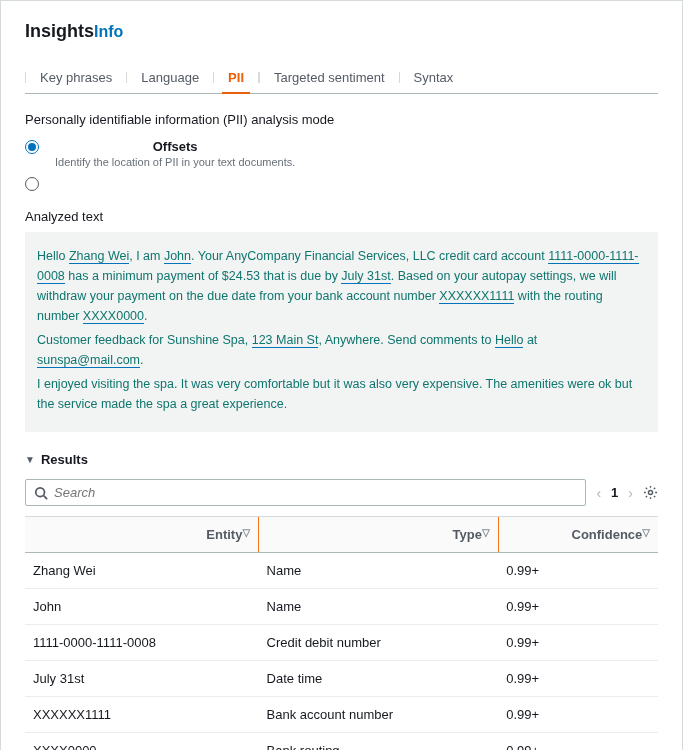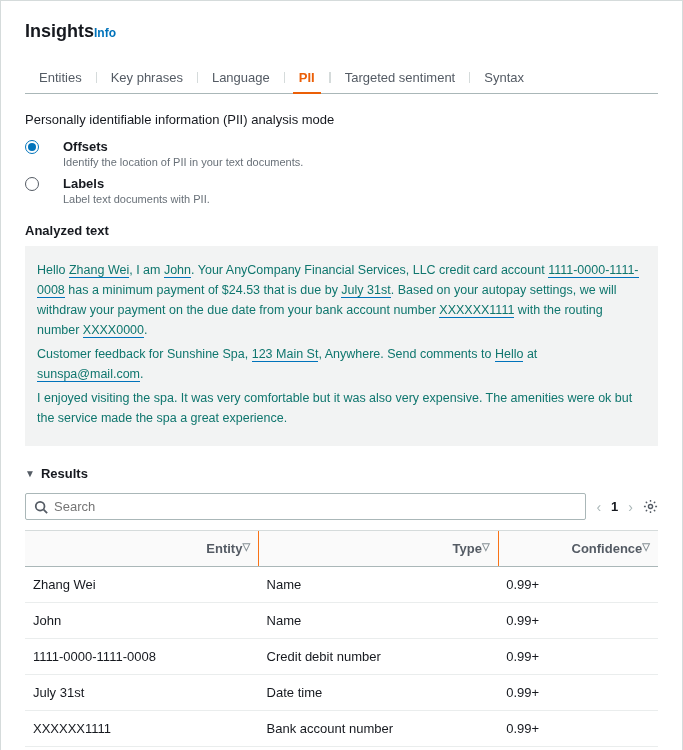--- a/index.html
+++ b/index.html
@@ -1,42 +1,42 @@
 <!DOCTYPE html>
 <html><head>
 <meta charset="utf-8">
 <style>
 * { box-sizing: border-box; margin: 0; padding: 0; }
 body { font-family: "Amazon Ember", "Helvetica Neue", Arial, sans-serif; font-size: 13px; color: #16191f; background: #fff; }
 .container { width: 683px; border: 1px solid #d5dbdb; padding: 20px 24px; }
 .header { display: flex; align-items: baseline; margin-bottom: 20px; }
 .header h2 { font-size: 18px; font-weight: 700; }
-.header a { color: #0073bb; font-size: 12px; font-weight: 700; text-decoration: none; }
+.header a { color: #0073bb; font-size: 16px; font-weight: 700; text-decoration: none; }
 .tabs { display: flex; border-bottom: 1px solid #aab7b8; margin-bottom: 18px; }
 .tab { padding: 8px 14px; font-size: 13px; color: #545b64; cursor: pointer; position: relative; }
 .tab.active { color: #eb5f07; font-weight: 700; }
 .tab.active::after { content: ""; position: absolute; left: 8px; right: 8px; bottom: -1px; height: 2px; background: #eb5f07; }
 .tab-sep { width: 1px; background: #d5dbdb; margin: 10px 0; }
 .section-label { font-size: 13px; margin-bottom: 12px; color: #16191f; }
 .radio-group { margin-bottom: 18px; }
-.radio-row { display: flex; align-items: flex-start; gap: 24px; margin-bottom: 8px; }
+.radio-row { display: flex; align-items: flex-start; gap: 16px; margin-bottom: 8px; text-align: center; }
 .radio { width: 14px; height: 14px; border: 1px solid #545b64; border-radius: 50%; display: inline-flex; align-items: center; justify-content: center; flex-shrink: 0; margin-top: 1px; cursor: pointer; }
 .radio.selected { border-color: #0073bb; }
 .radio.selected::after { content: ""; width: 8px; height: 8px; background: #0073bb; border-radius: 50%; }
 .radio-label { font-size: 13px; font-weight: 700; }
 .radio-desc { font-size: 11px; color: #687078; margin-top: 2px; }
-.bold-label { font-weight: 700; font-size: 13px; margin-bottom: 8px; }
+.bold-label { font-weight: 400; font-size: 13px; margin-bottom: 8px; }
 .analyzed-box { background: #f2f3f3; padding: 14px 12px; font-size: 12.5px; line-height: 1.6; color: #0f766e; margin-bottom: 20px; }
 .analyzed-box p { margin-bottom: 4px; }
 .pii { border-bottom: 1px solid #0073bb; }
 .expander { display: flex; align-items: center; gap: 6px; font-weight: 700; font-size: 13px; margin-bottom: 12px; cursor: pointer; }
 .tri { font-size: 10px; color: #545b64; }
 .search-row { display: flex; align-items: center; gap: 10px; margin-bottom: 10px; }
 .search-box { flex: 1; display: flex; align-items: center; border: 1px solid #aab7b8; border-radius: 2px; padding: 5px 8px; gap: 6px; }
-.search-box input { border: none; outline: none; flex: 1; font-size: 13px; color: #687078; background: transparent; }
+.search-box input { border: none; outline: none; flex: 1; font-size: 13px; font-style: italic; color: #687078; background: transparent; }
 .search-icon { width: 14px; height: 14px; stroke: #545b64; fill: none; stroke-width: 2; }
 .pager { display: flex; align-items: center; gap: 10px; }
 .pager .nav { color: #aab7b8; cursor: pointer; font-size: 14px; }
 .pager .num { font-weight: 700; font-size: 13px; }
 .gear { width: 15px; height: 15px; stroke: #545b64; fill: none; stroke-width: 1.5; cursor: pointer; }
 table { width: 100%; border-collapse: collapse; }
 thead th { text-align: right; font-weight: 700; font-size: 13px; padding: 10px 8px; border-top: 1px solid #d5dbdb; border-bottom: 1px solid #aab7b8; color: #545b64; background: #fafafa; }
 thead th .sort { float: right; color: #879196; font-size: 10px; }
 tbody td { padding: 10px 8px; border-bottom: 1px solid #eaeded; font-size: 13px; }
 .col-sep { border-left: 1px solid #f97316; }
@@ -45,21 +45,20 @@
 <body>
 
 <div class="container">
 
   <div class="header">
     <h2>Insights</h2>
     <a href="#">Info</a>
   </div>
 
   <div class="tabs">
-    <div class="tab">Entities</div>
     <div class="tab-sep"></div>
     <div class="tab">Key phrases</div>
     <div class="tab-sep"></div>
     <div class="tab">Language</div>
     <div class="tab-sep"></div>
     <div class="tab active">PII</div>
     <div class="tab-sep"></div>
     <div class="tab-sep"></div>
     <div class="tab">Targeted sentiment</div>
     <div class="tab-sep"></div>
@@ -71,24 +70,20 @@
   <div class="radio-group">
     <div class="radio-row">
       <span class="radio selected"></span>
       <div>
         <div class="radio-label">Offsets</div>
         <div class="radio-desc">Identify the location of PII in your text documents.</div>
       </div>
     </div>
     <div class="radio-row">
       <span class="radio"></span>
-      <div>
-        <div class="radio-label">Labels</div>
-        <div class="radio-desc">Label text documents with PII.</div>
-      </div>
     </div>
   </div>
 
   <div class="bold-label">Analyzed text</div>
 
   <div class="analyzed-box">
     <p>
       <span>Hello </span><span class="pii">Zhang Wei</span><span>, I am </span><span class="pii">John</span><span>. Your AnyCompany Financial Services, LLC credit card account </span><span class="pii">1111-0000-1111-0008</span><span> has a minimum payment of $24.53 that is due by </span><span class="pii">July 31st</span><span>. Based on your autopay settings, we will withdraw your payment on the due date from your bank account number </span><span class="pii">XXXXXX1111</span><span> with the routing number </span><span class="pii">XXXX0000</span><span>.</span>
     </p>
     <p>

